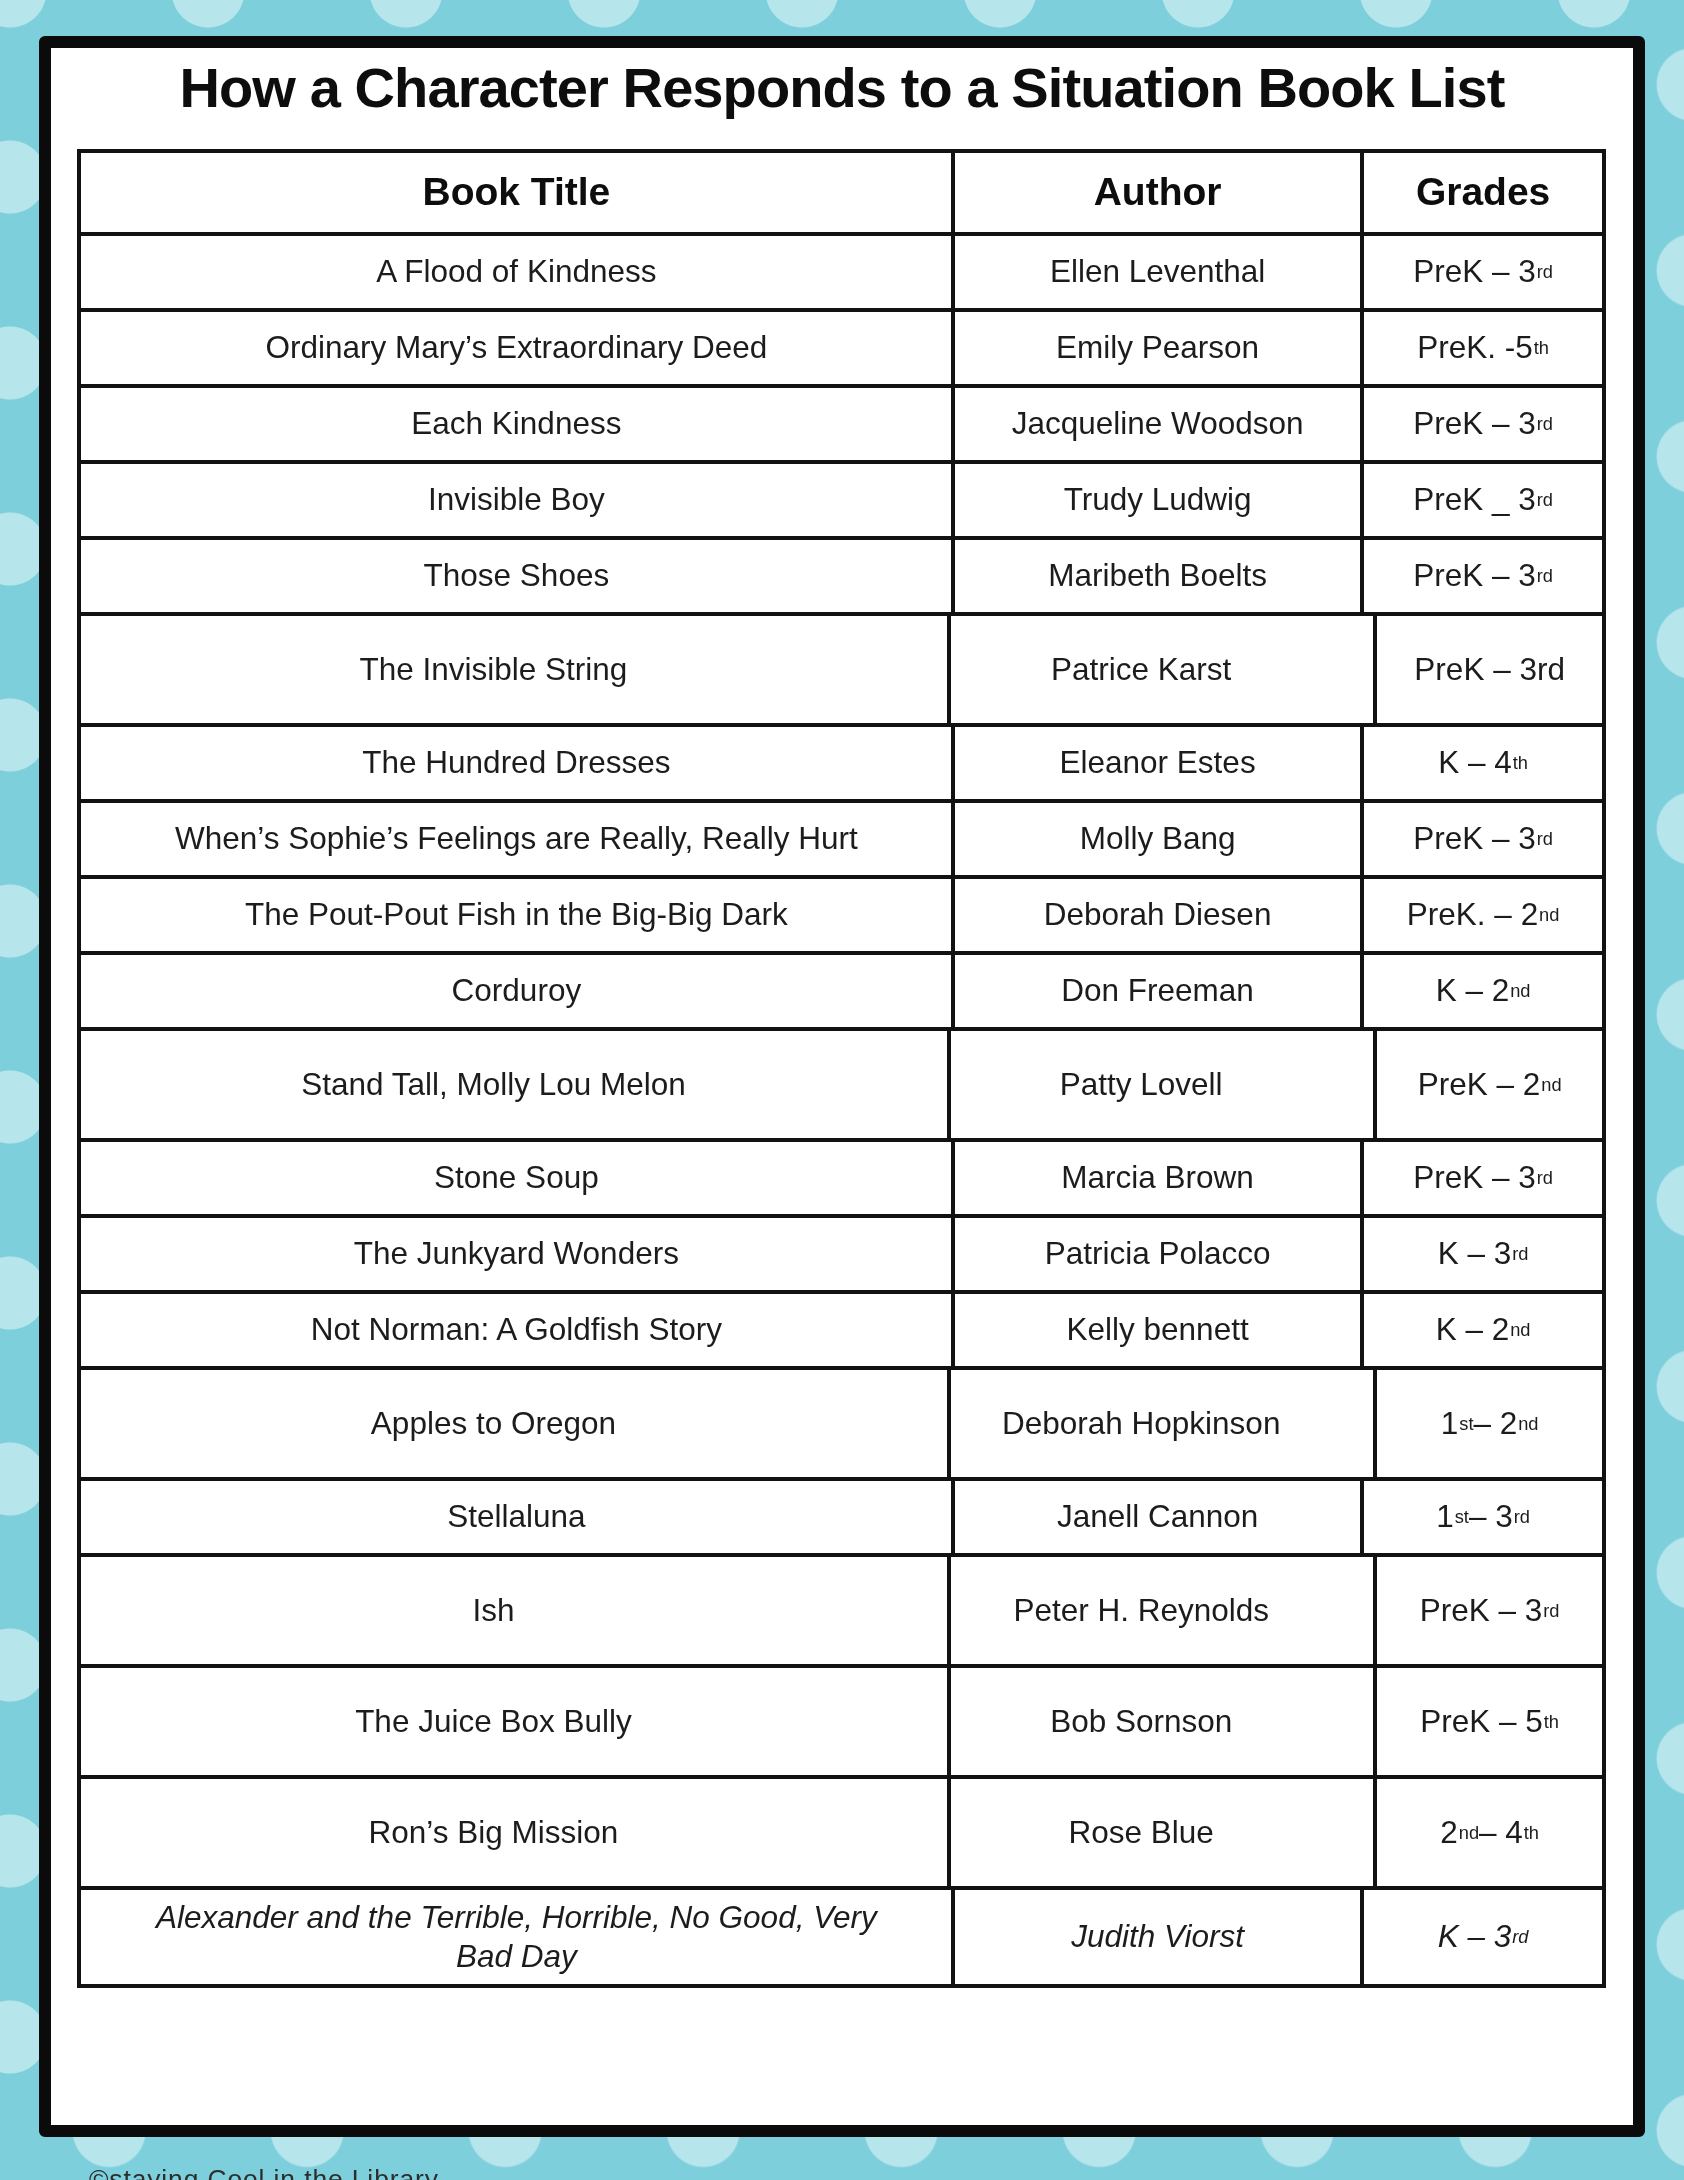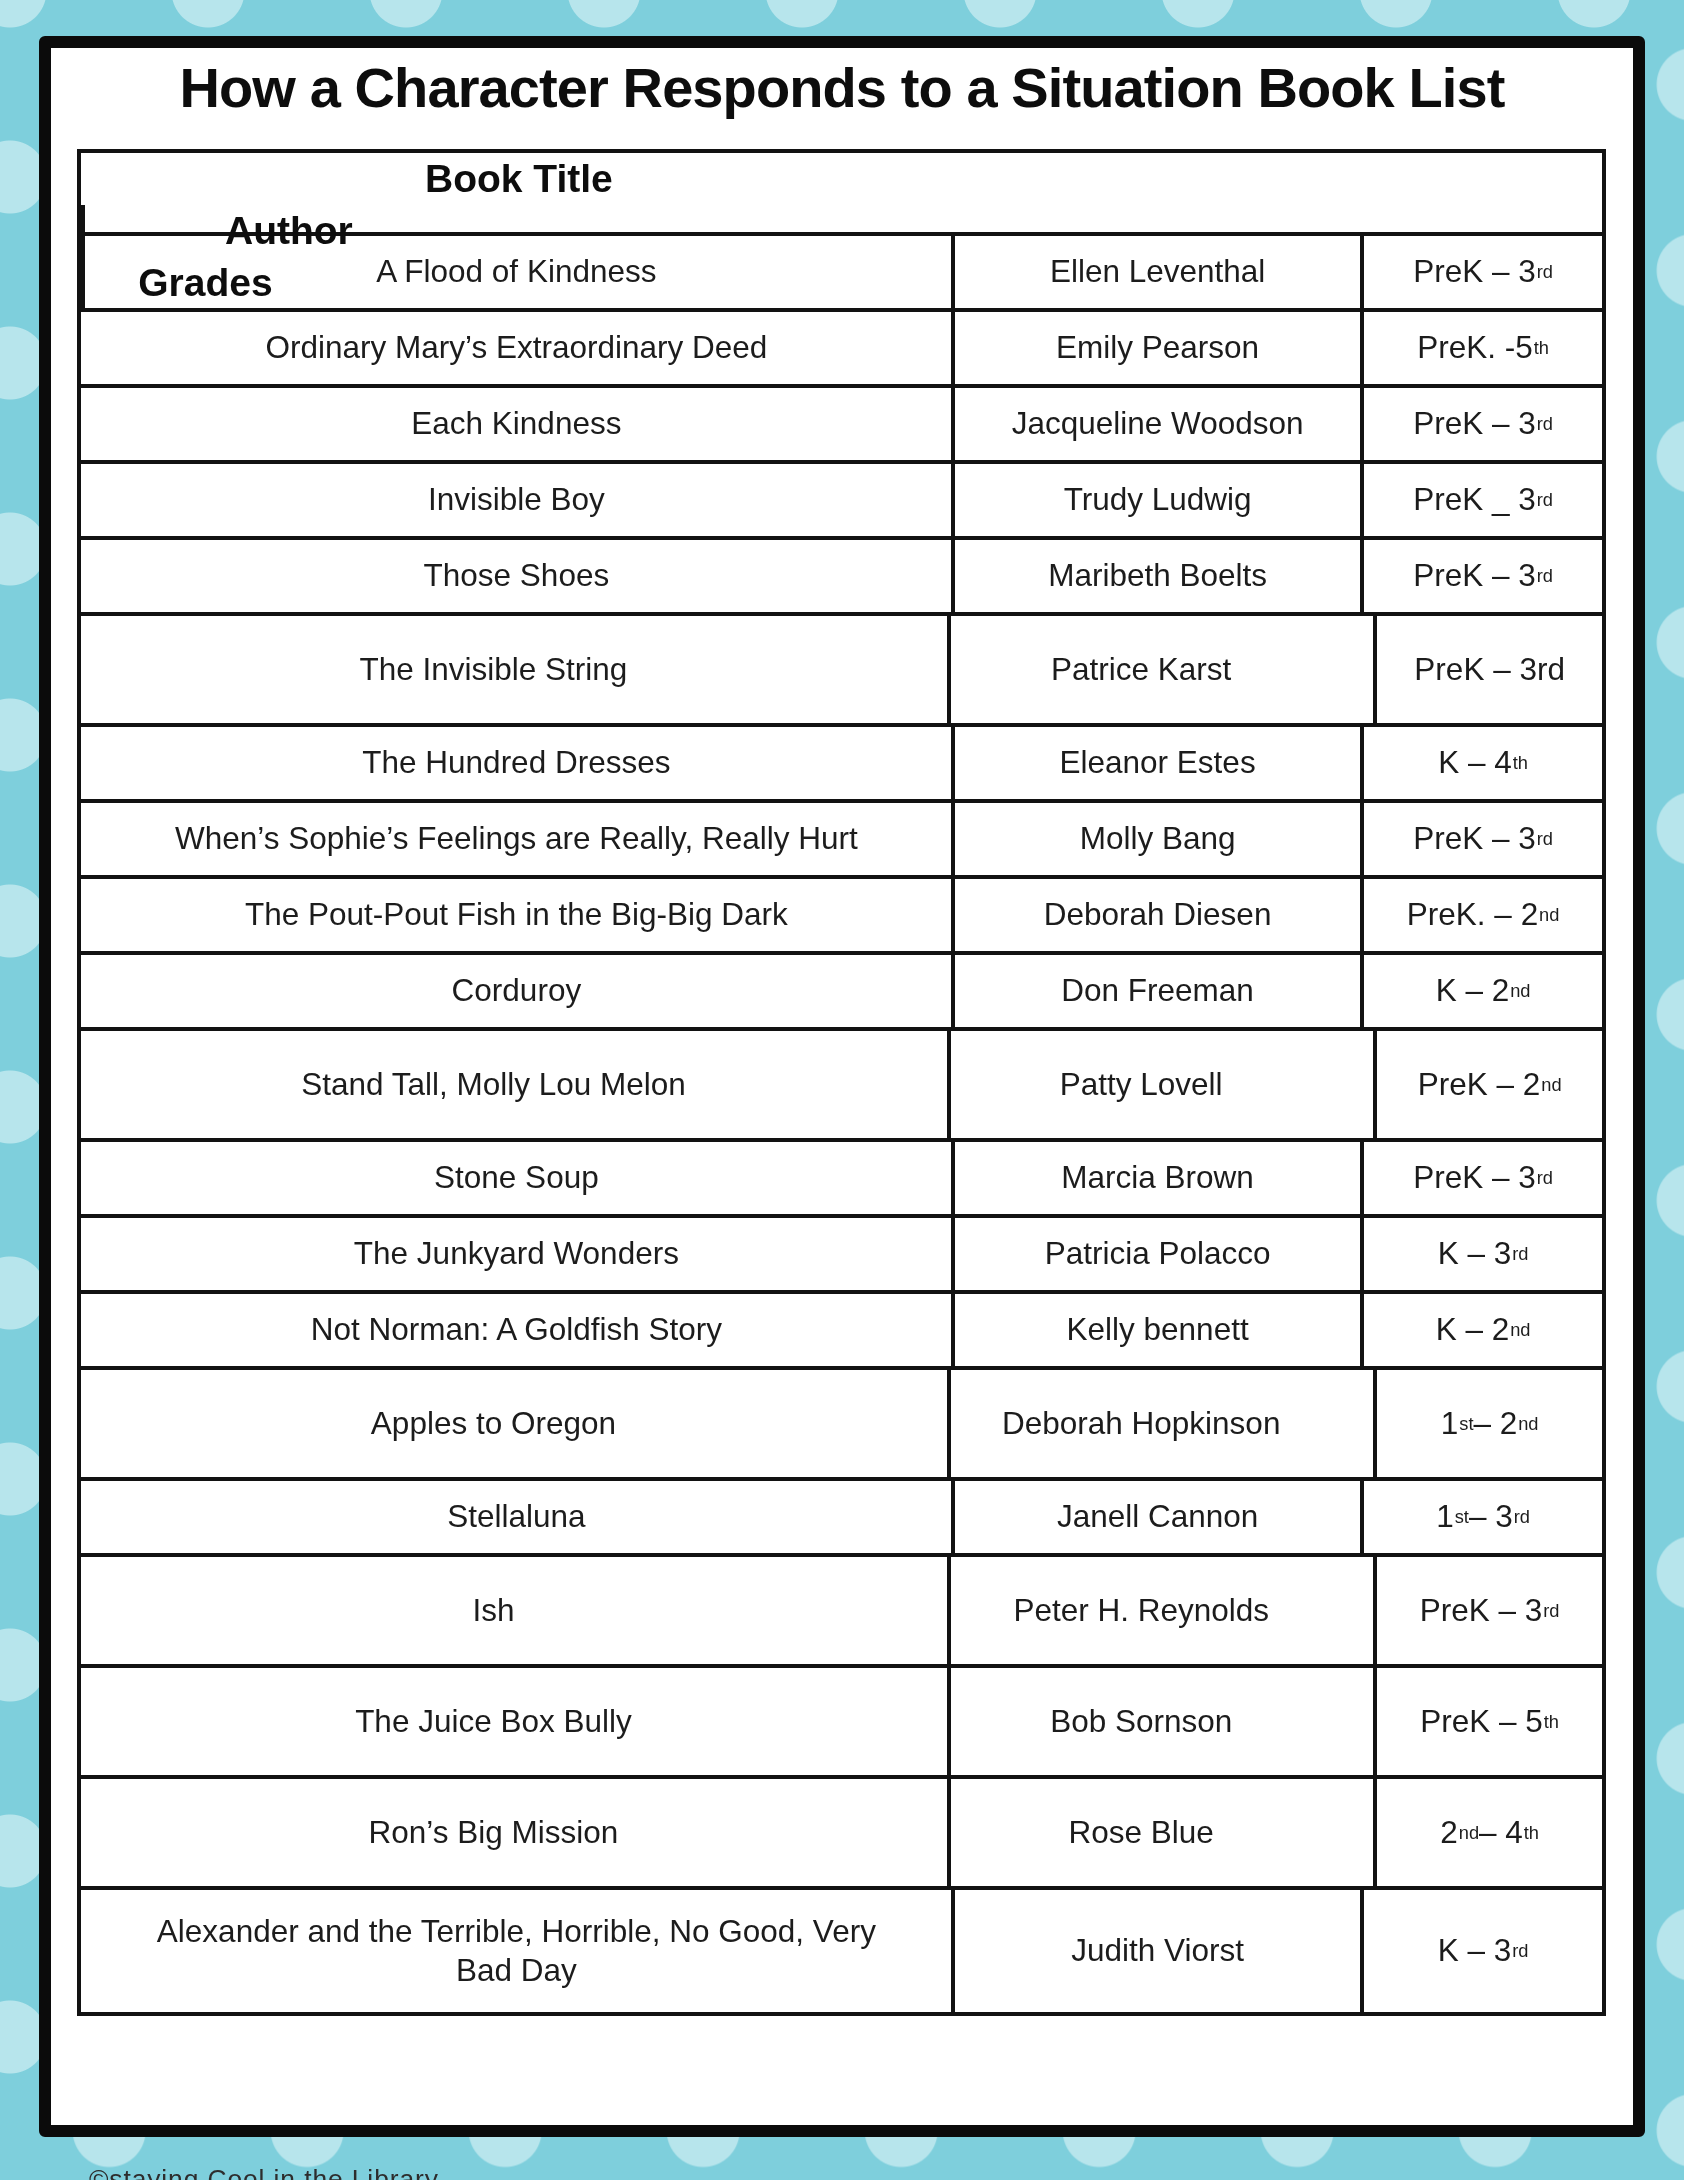--- a/index.html
+++ b/index.html
@@ -47,24 +47,24 @@
     width: 1529px;
     box-sizing: border-box;
     border: 4.3px solid #121212;
   }
   .tr {
     display: flex;
     box-sizing: border-box;
     height: 76px;
     border-top: 4.3px solid #121212;
   }
-  .tr:first-child { border-top: none; flex-direction: column; }
+  .tr:first-child { border-top: none; }
   .tr.th-row { height: 79px; }
   .tr.tall { height: 111px; gap: 41px; }
-  .tr.last { height: 126px; }
+  .tr.last { height: 98px; font-style: italic; }
   .td {
     box-sizing: border-box;
     display: flex;
     align-items: center;
     justify-content: center;
     text-align: center;
     color: #1c1c1c;
     font-size: 31.5px;
     line-height: 1.25;
     padding: 1.7px 10.2px;

